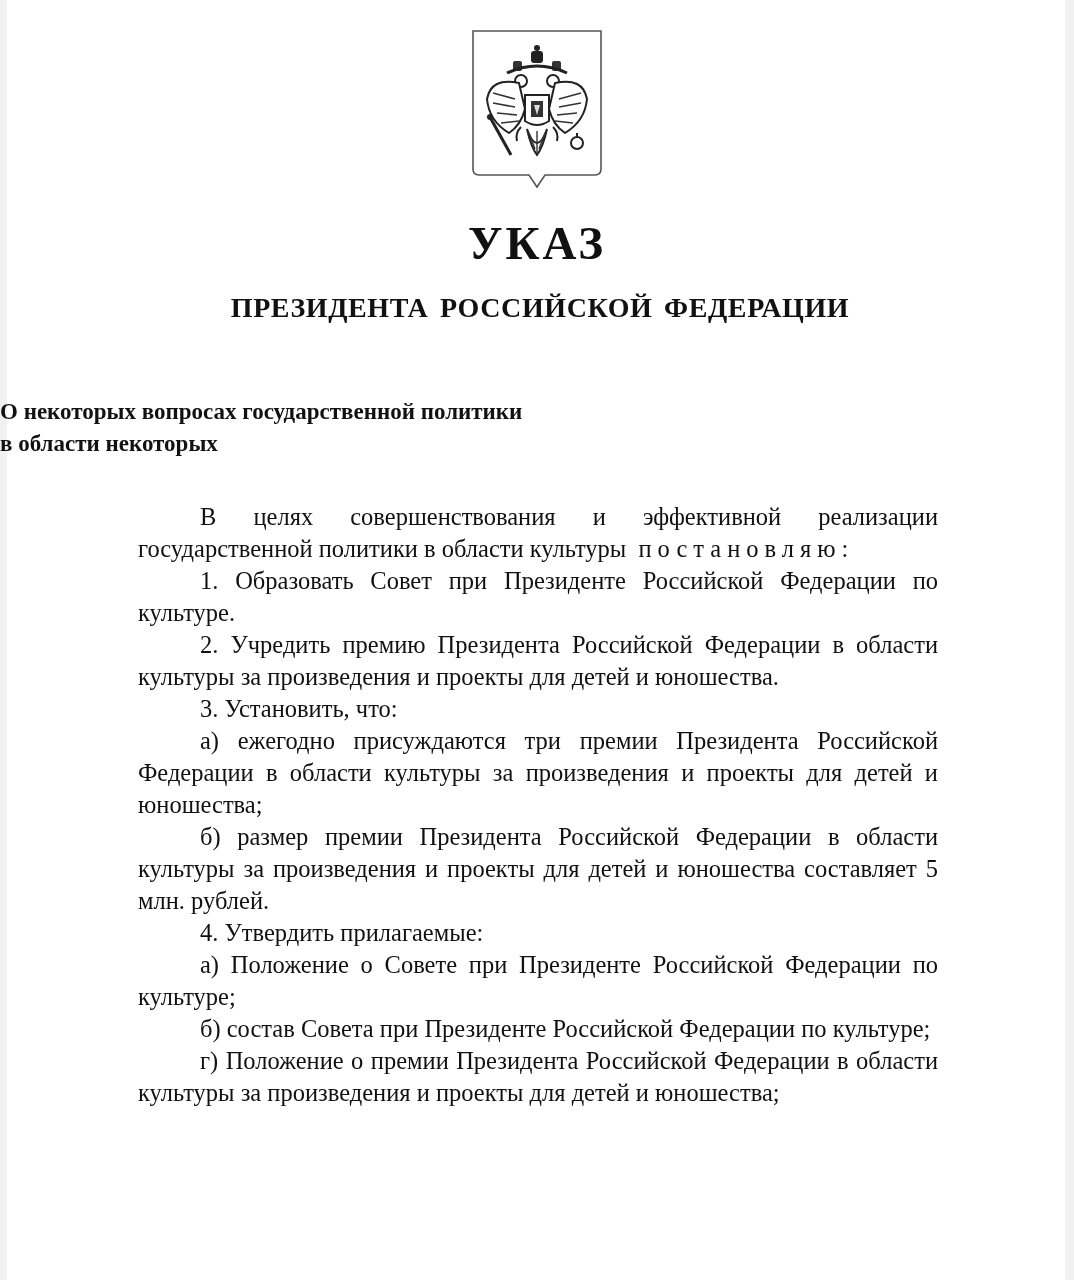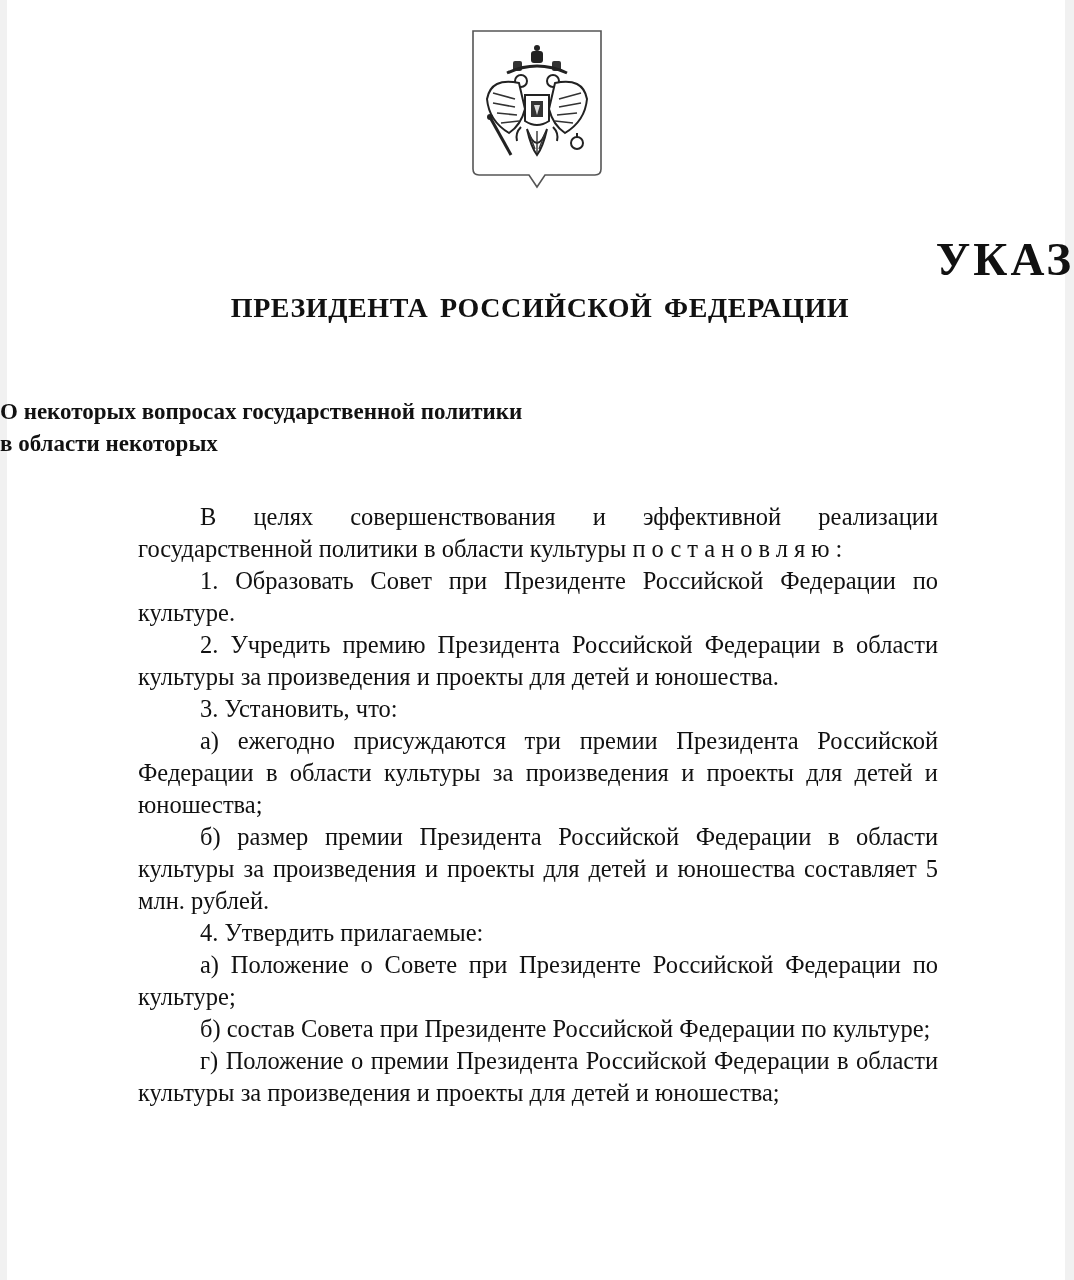--- a/index.html
+++ b/index.html
@@ -26,27 +26,26 @@
     .emblem {
       position: absolute;
       left: 471px; top: 29px;
       width: 132px; height: 162px;
     }
     .emblem svg { width: 100%; height: 100%; display: block; }
     .title {
       position: absolute;
       left: 0; width: 1074px;
       top: 215px;
-      text-align: right;
+      text-align: center;
       font-size: 47px;
       font-weight: bold;
       letter-spacing: 3px;
       line-height: 56px;
       color: #111;
-      margin-top: 16px;
     }
     .subtitle {
       position: absolute;
       left: 0; width: 1080px;
       top: 290px;
       text-align: center;
       font-size: 28px;
       font-weight: bold;
       letter-spacing: 0.6px;
       word-spacing: 4px;
@@ -71,20 +70,21 @@
       line-height: 32px;
     }
     .para {
       margin: 0;
       text-align: justify;
       text-align-last: left;
       text-indent: 62px;
     }
     .spaced {
       letter-spacing: 6px;
+      margin-left: 6px;
     }
   </style>
 </head>
 <body>
 
 <div class="edge-left"></div>
 <div class="edge-right"></div>
 
 <div class="emblem">
   <svg viewBox="0 0 132 162" xmlns="http://www.w3.org/2000/svg">

